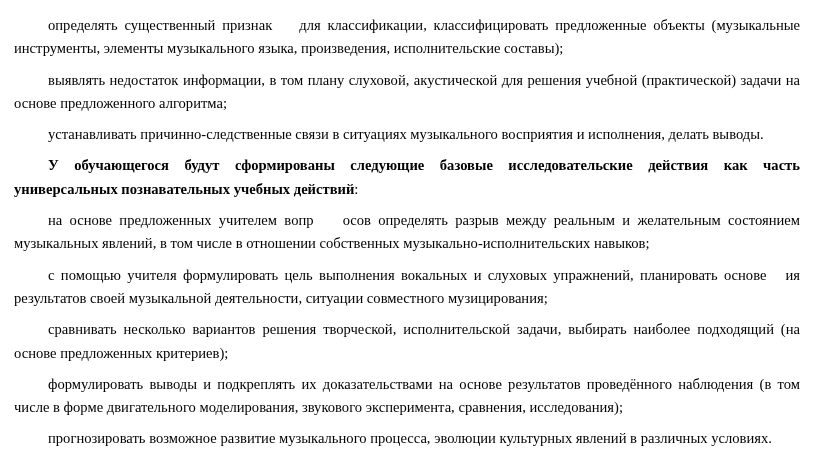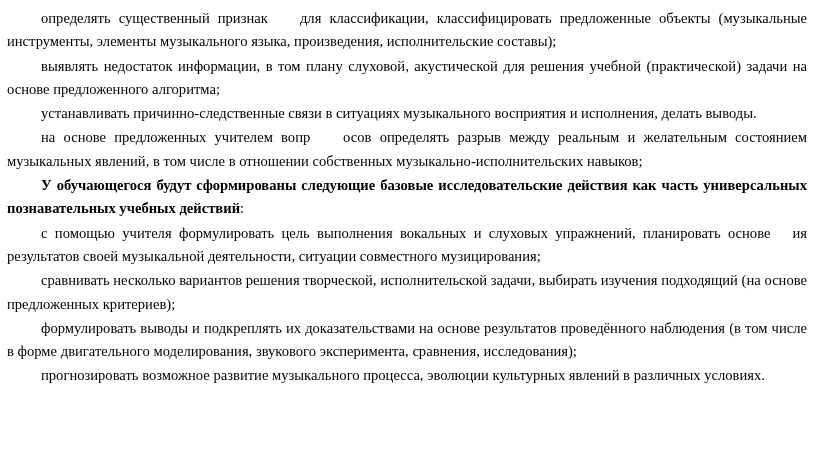--- a/index.html
+++ b/index.html
@@ -15,21 +15,21 @@
     color: #000000;
   }
   #page {
     width: 816px;
     height: 455px;
     box-sizing: border-box;
     padding: 6px 8px 0 6px;
     position: relative;
   }
   p.par {
-    margin: 1px;
+    margin: 8px;
     padding: 0;
     font-size: 14.6px;
     line-height: 23.3px;
     text-align: justify;
     text-justify: inter-word;
     white-space: pre-wrap;
   }
   p.par.indent {
     text-indent: 34px;
   }
@@ -39,21 +39,21 @@
 </style>
 </head>
 <body>
 
 <div id="page">
 
   <p class="par indent">определять существенный признак    для классификации, классифицировать предложенные объекты (музыкальные инструменты, элементы музыкального языка, произведения, исполнительские составы);</p>
   <p class="par indent">выявлять недостаток информации, в том плану слуховой, акустической для решения учебной (практической) задачи на основе предложенного алгоритма;</p>
   <p class="par indent">устанавливать причинно-следственные связи в ситуациях музыкального восприятия и исполнения, делать выводы.</p>
 
+  <p class="par indent"><span class="b">У обучающегося будут сформированы следующие базовые исследовательские действия как часть универсальных познавательных учебных действий</span><span>:</span></p>
+
   <p class="par indent">на основе предложенных учителем вопр    осов определять разрыв между реальным и желательным состоянием музыкальных явлений, в том числе в отношении собственных музыкально-исполнительских навыков;</p>
-
-  <p class="par indent"><span class="b">У обучающегося будут сформированы следующие базовые исследовательские действия как часть универсальных познавательных учебных действий</span><span>:</span></p>
   <p class="par indent">с помощью учителя формулировать цель выполнения вокальных и слуховых упражнений, планировать основе   ия результатов своей музыкальной деятельности, ситуации совместного музицирования;</p>
-  <p class="par indent">сравнивать несколько вариантов решения творческой, исполнительской задачи, выбирать изучения подходящий (на основе предложенных критериев);</p>
+  <p class="par indent">сравнивать несколько вариантов решения творческой, исполнительской задачи, выбирать наиболее подходящий (на основе предложенных критериев);</p>
   <p class="par indent">формулировать выводы и подкреплять их доказательствами на основе результатов проведённого наблюдения (в том числе в форме двигательного моделирования, звукового эксперимента, сравнения, исследования);</p>
   <p class="par indent">прогнозировать возможное развитие музыкального процесса, эволюции культурных явлений в различных условиях.</p>
 
 </div>
 
 </body></html>

